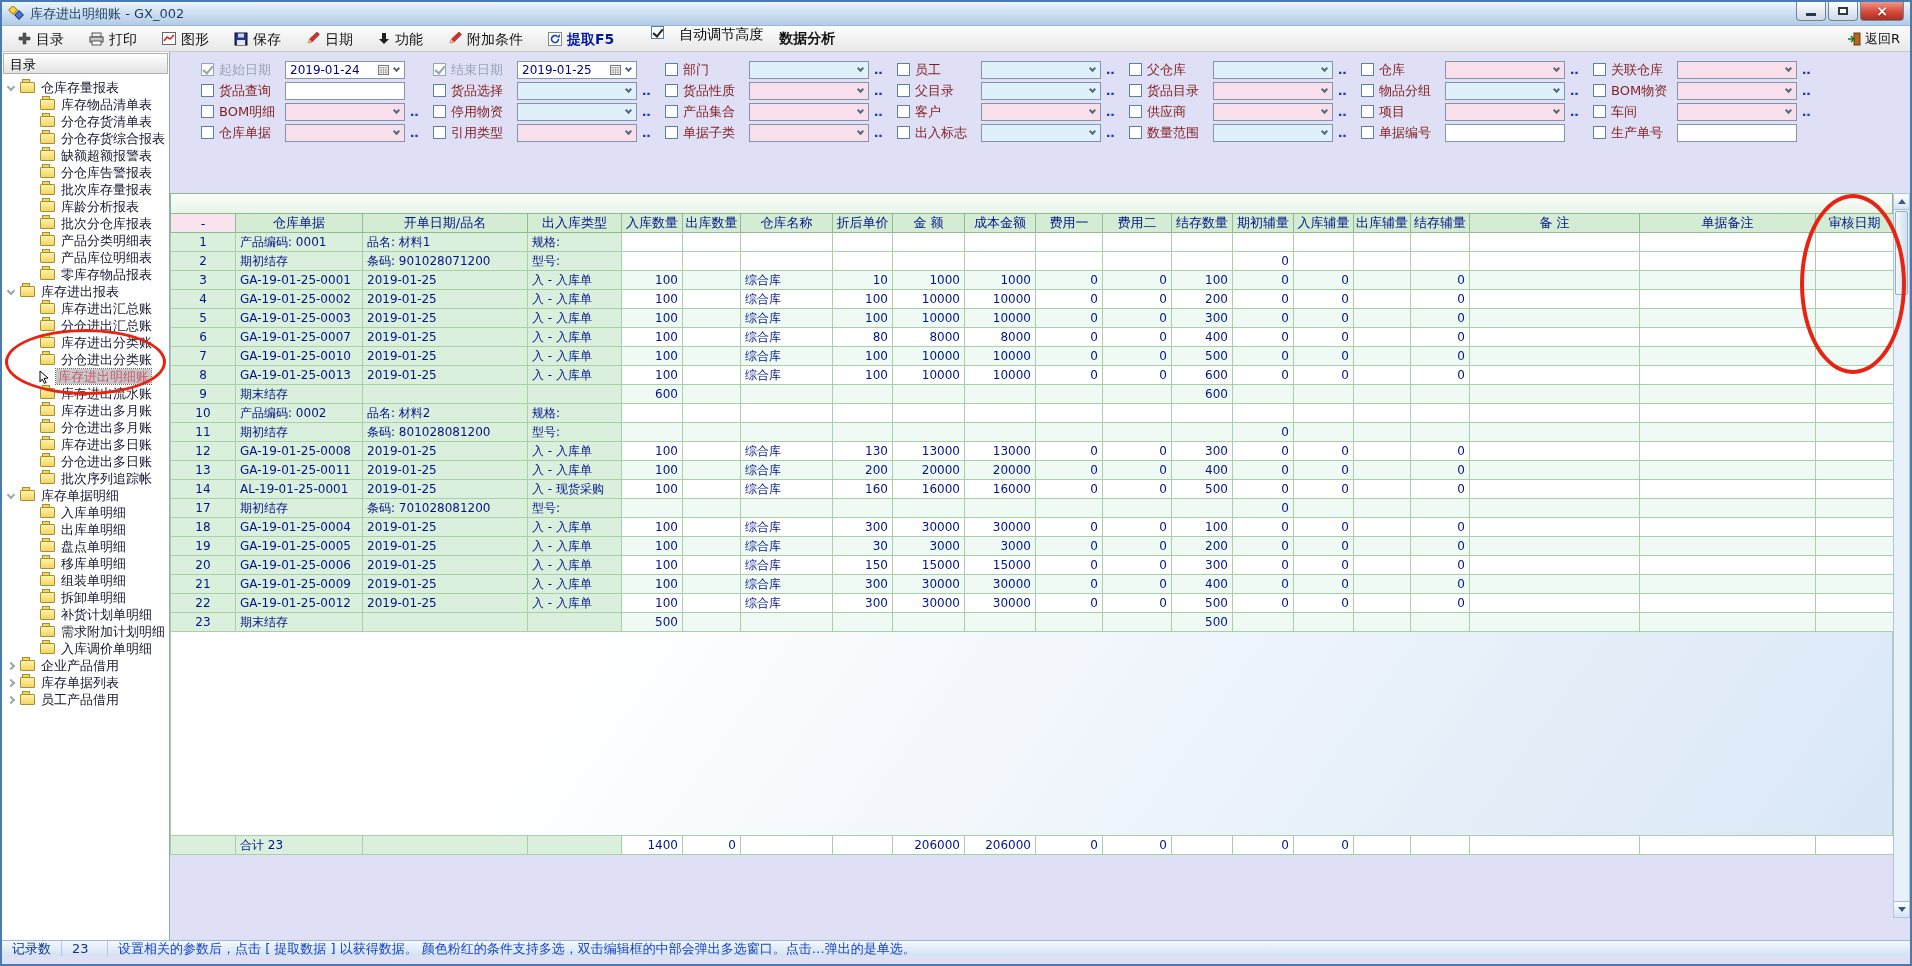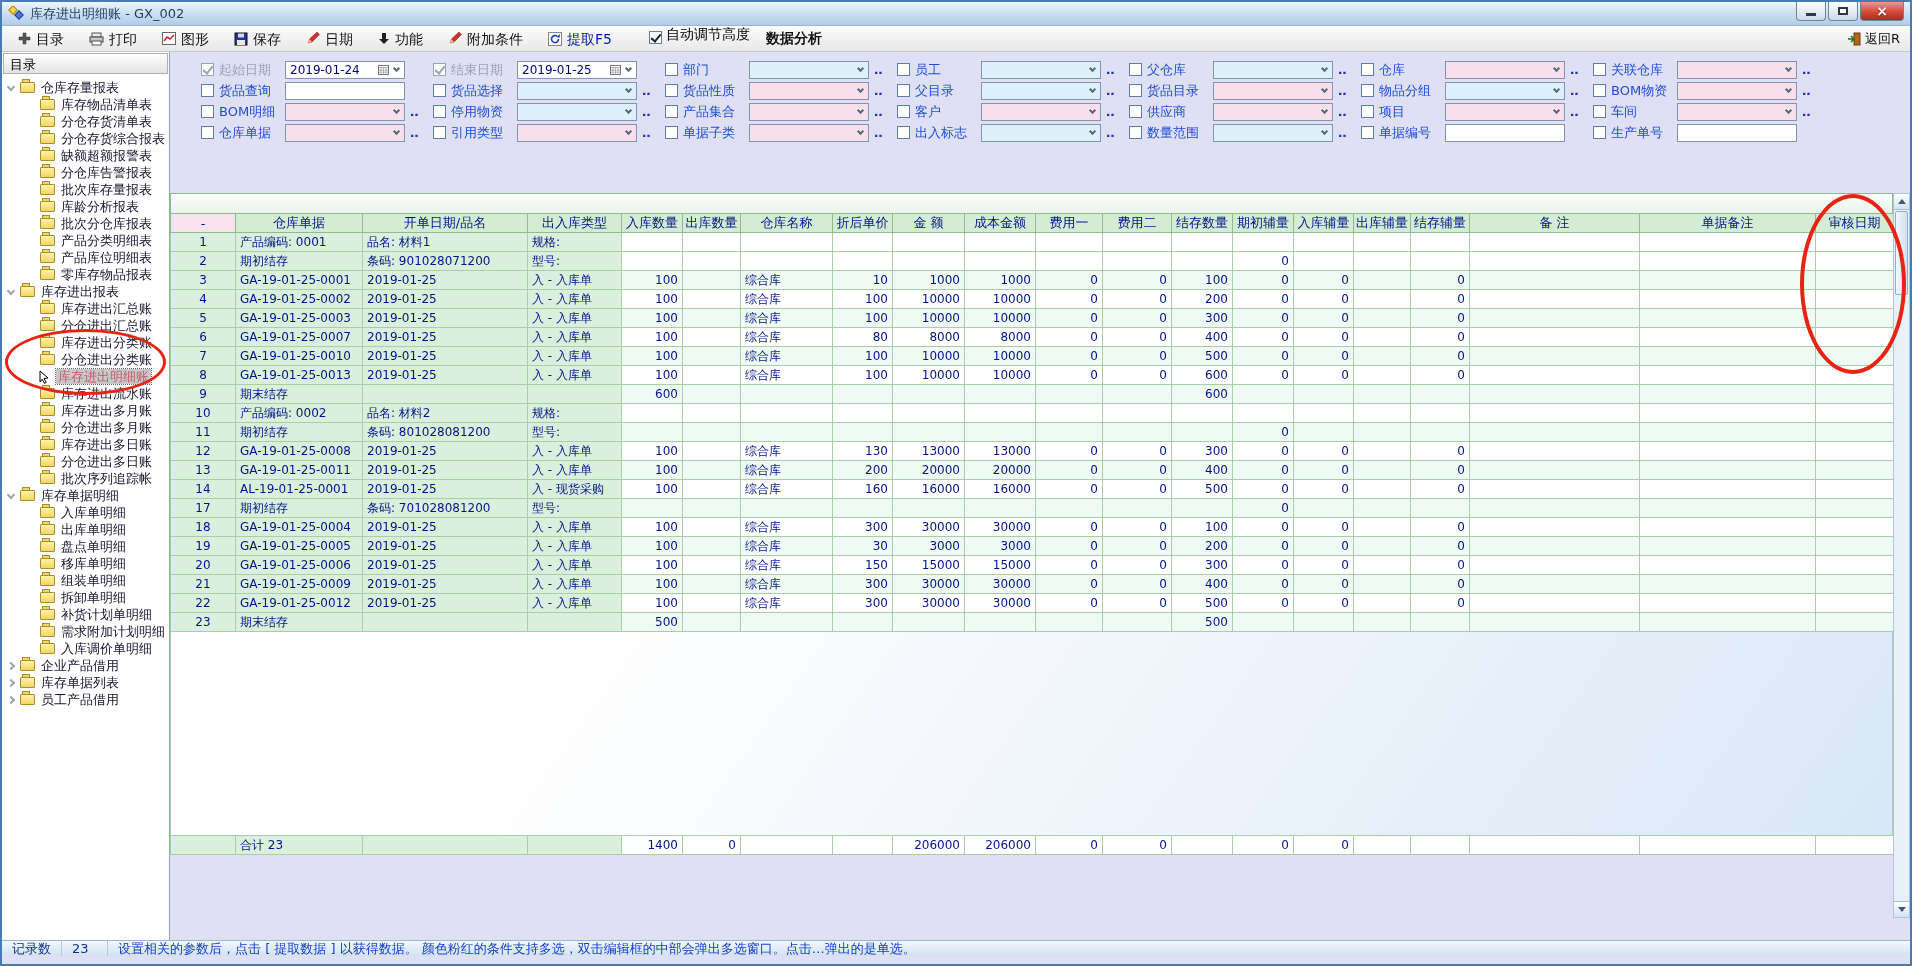--- a/index.html
+++ b/index.html
@@ -14,23 +14,23 @@
 .wc{width:30px;height:19px;border:1px solid #6f8499;border-top:none;display:flex;align-items:center;justify-content:center;border-radius:0 0 4px 4px;background:linear-gradient(#ffffff,#cdd9e7);margin-right:2px}
 .wc.close{width:44px;background:linear-gradient(#f0988a,#d6493a 55%,#a82f22);margin-right:6px}
 .glyph-min{width:10px;height:3px;background:#2a3a4a;margin-top:6px}
 .glyph-max{width:10px;height:8px;border:2px solid #2a3a4a;background:#fff}
 .glyph-close{color:#fff;font-weight:bold;font-size:14px;line-height:1;text-shadow:0 1px 1px #701510}
 
 
 .toolbar{height:26px;background:linear-gradient(#fcfcfc,#e8e8e8);display:flex;align-items:center;padding-left:10px;border-bottom:1px solid #c9c9c9}
 .tb-btn{display:flex;align-items:center;gap:5px;font-size:14px;color:#101010;padding:1px 6px;margin-right:13px;white-space:nowrap}
 .tb-btn .lbl{line-height:1}
-.tb-btn.accent .lbl{color:#0018a8;font-weight:normal}
+.tb-btn.accent .lbl{color:#0018a8;font-weight:bold}
 .icon{display:inline-flex;align-items:center;justify-content:center}
-.tb-check{display:flex;align-items:flex-end;gap:4px;font-size:14px;margin:0 16px 8px 18px;white-space:nowrap}
+.tb-check{display:flex;align-items:flex-start;gap:15px;font-size:14px;margin:0 16px 8px 18px;white-space:nowrap}
 .tb-analysis{font-weight:bold;font-size:14px;color:#111;white-space:nowrap}
 .tb-return{margin-left:auto;margin-right:10px;display:flex;align-items:center;gap:4px;font-size:13px;color:#101010;white-space:nowrap}
 
 
 .cb{width:13px;height:13px;background:#fff;border:1px solid #5f7f9f;flex:none;position:relative}
 .cb.checked::after,.cb.checked-disabled::after{content:"";position:absolute;left:3px;top:0;width:4px;height:8px;border-right:2px solid #222;border-bottom:2px solid #222;transform:rotate(40deg)}
 .cb.checked-disabled{border-color:#92a6ba}
 .cb.checked-disabled::after{border-color:#96a4b2}
 
 
@@ -49,21 +49,21 @@
 .tn-label{line-height:15px}
 .tn.sel .tn-label{background:#c8c8c8;color:#c85a6e;outline:1px dotted #666;padding:0 2px}
 .cursor-ic{flex:none;margin-left:-2px}
 
 
 .main{width:1740px;display:flex;flex-direction:column;background:#dfdff5;flex:none}
 .filters{height:141px;padding:7px 0 0 31px}
 .frow{display:flex;height:21px;align-items:center}
 .fslot{width:232px;display:flex;align-items:center;flex:none}
 .fslot .cb{margin-right:5px}
-.flabel{width:66px;font-size:13px;color:#1d4ed8;overflow:hidden;white-space:nowrap;flex:none}
+.flabel{width:66px;font-size:13px;color:#7f1d1d;overflow:hidden;white-space:nowrap;flex:none}
 .fslot.disabled .flabel{color:#9aa3bd}
 .ffield{width:120px;height:18px;border:1px solid #8394ab;background:#fff;display:flex;align-items:center;flex:none;font-size:12px;color:#000080}
 .ffield .val{flex:1;padding-left:4px;overflow:hidden;white-space:nowrap}
 .ffield.pink{background:var(--pink)}
 .ffield.blue{background:var(--cblue)}
 .fbtn{width:15px;height:100%;display:flex;align-items:center;justify-content:center;flex:none}
 .cv{width:5px;height:5px;border-right:2px solid #55687c;border-bottom:2px solid #55687c;transform:rotate(45deg);margin-top:-2px}
 .dots{font-size:13px;font-weight:bold;color:#2030c0;margin-left:5px;letter-spacing:2px;line-height:1}
 
 

